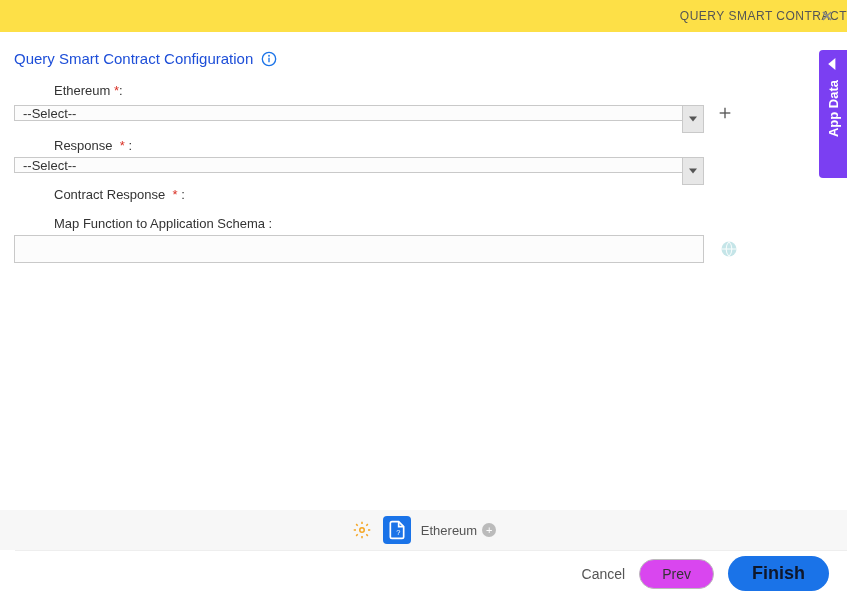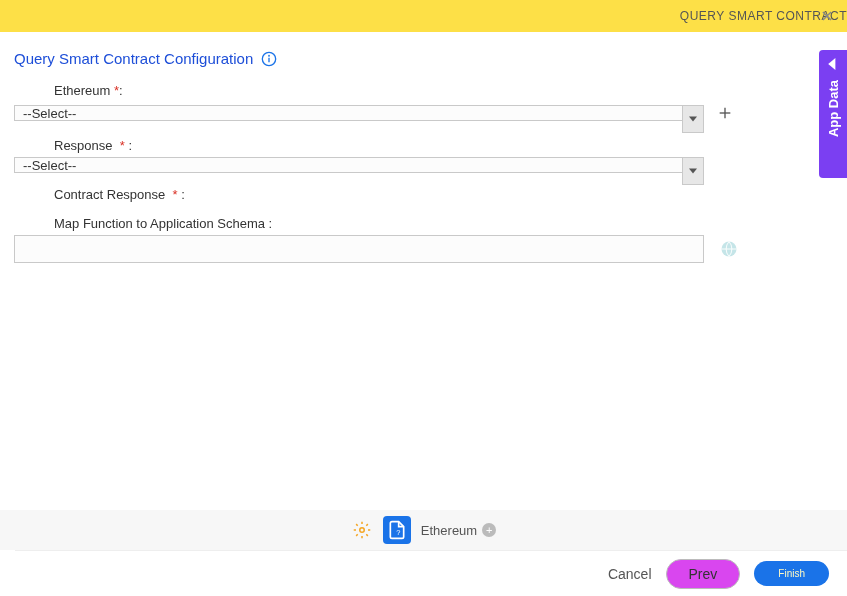--- a/index.html
+++ b/index.html
@@ -45,21 +45,21 @@
 .tool-icon.gear { color: #f5a623; }
 .tool-icon.doc { background: #1a73e8; border-radius: 4px; width: 28px; height: 28px; color: #fff; }
 .tool-icon svg { width: 18px; height: 18px; }
 .tool-icon.doc svg { width: 20px; height: 20px; }
 .advanced-wrap { display: flex; align-items: center; gap: 5px; cursor: pointer; color: #555; font-size: 13px; }
 .advanced-wrap .circle-plus { width: 14px; height: 14px; background: #bbb; border-radius: 50%; display: flex; align-items: center; justify-content: center; color: #fff; font-size: 11px; line-height: 1; }
 
 .footer { position: absolute; bottom: 0; left: 15px; right: 0; height: 46px; display: flex; align-items: center; justify-content: flex-end; gap: 14px; padding-right: 18px; background: #fff; border-top: 1px solid #eee; }
 .btn-text { font-size: 14px; color: #555; cursor: pointer; background: none; border: none; }
 .btn-outline { font-size: 14px; color: #333; background: #d946ef; border: 1px solid #bbb; border-radius: 18px; padding: 6px 22px; cursor: pointer; }
-.btn-primary { font-size: 10px; color: #fef9c3; background: #1a73e8; border: none; border-radius: 18px; padding: 7px 24px; cursor: pointer; font-weight: 400; }
+.btn-primary { font-size: 18px; color: #0f172a; background: #1a73e8; border: none; border-radius: 18px; padding: 7px 24px; cursor: pointer; font-weight: 700; }
 </style>
 </head>
 <body>
 
 <div class="header-bar">
   <span class="header-title">QUERY SMART CONTRACT</span>
   <div class="close-btn">
     <svg viewBox="0 0 24 24" fill="none" stroke="currentColor" stroke-width="2.5">
         <line x1="5" y1="5" x2="19" y2="19"></line>
         <line x1="19" y1="5" x2="5" y2="19"></line>

